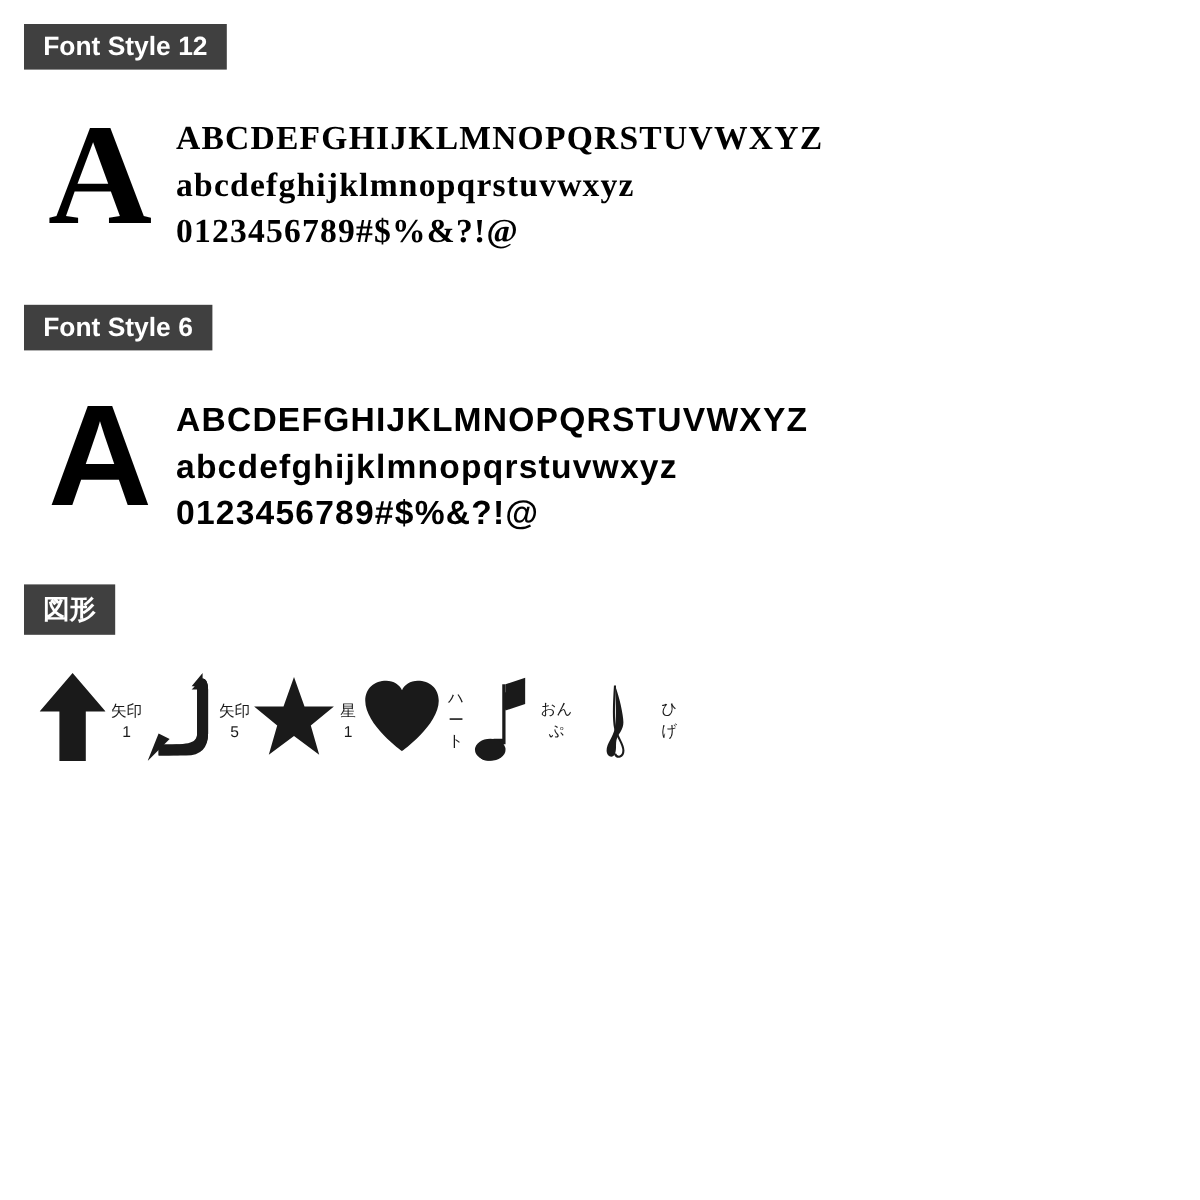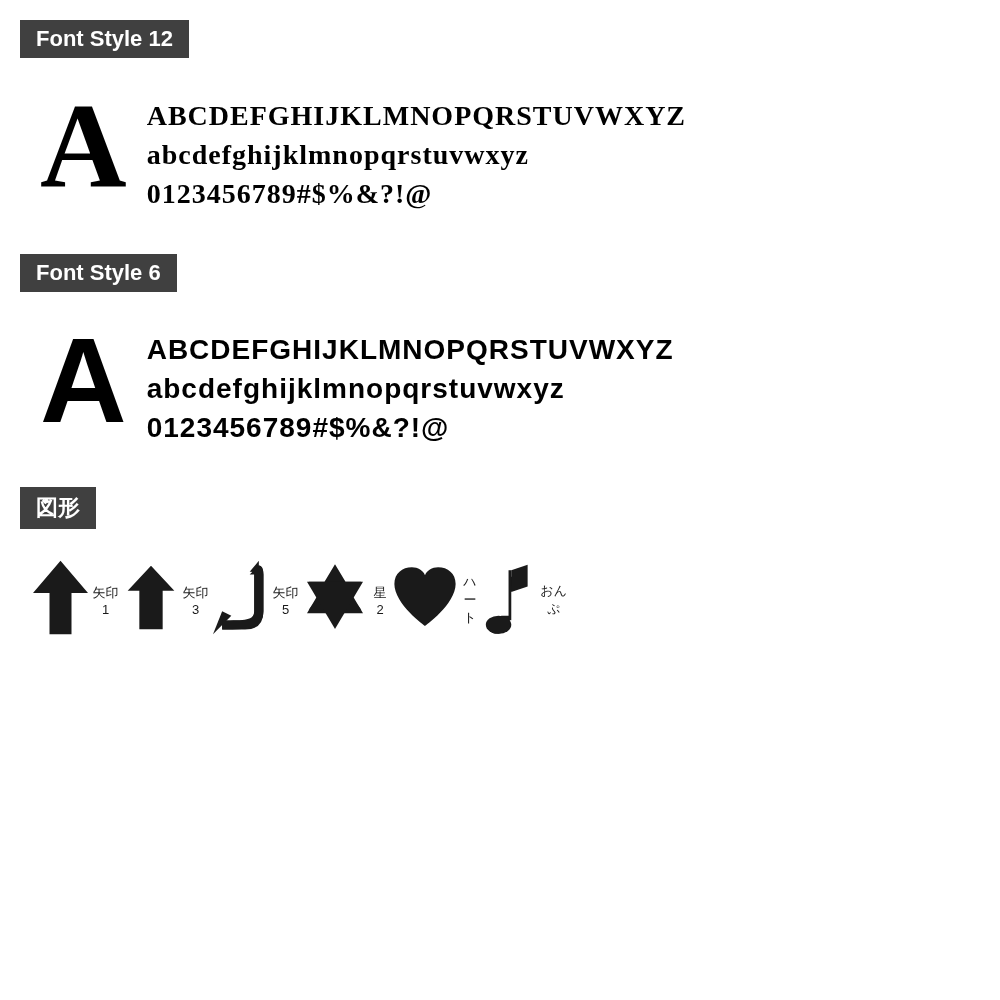--- a/index.html
+++ b/index.html
@@ -148,54 +148,43 @@
     <div class="shape-item">
       <div class="shape-icon">
         <svg viewBox="0 0 60 80" width="55" height="75">
           <polygon points="30,0 60,35 42,35 42,80 18,80 18,35 0,35" fill="#1a1a1a"></polygon>
         </svg>
       </div>
       <div class="shape-label">矢印1</div>
     </div>
 
 
-    <div class="shape-item">
-      <div class="shape-icon">
-        <svg viewBox="0 0 60 80" width="50" height="75">
-          <polygon points="30,2 58,32 44,32 44,78 16,78 16,32 2,32" fill="#1a1a1a"></polygon>
-        </svg>
-      </div>
-      <div class="shape-label">矢印3</div>
-    </div>
 
 
     <div class="shape-item">
       <div class="shape-icon">
         <svg viewBox="0 0 60 80" width="55" height="75">
 
           <path d="M50,5 Q55,5 55,15 L55,55 Q55,75 35,75 L10,75 L10,65 L35,65 Q45,65 45,55 L45,15 Q45,15 40,15 L50,5 Z" fill="#1a1a1a"></path>
           <polygon points="20,60 0,80 10,55" fill="#1a1a1a"></polygon>
           <path d="M50,5 C50,5 55,5 55,15 L55,55 C55,75 35,75 10,75 L10,65 C35,65 45,65 45,55 L45,15 C45,12 42,12 40,12 L50,0 Z" fill="#1a1a1a"></path>
         </svg>
       </div>
       <div class="shape-label">矢印5</div>
     </div>
 
-
     <div class="shape-item">
       <div class="shape-icon">
         <svg viewBox="0 0 80 80" width="70" height="75">
-          <polygon points="40,2 52,22 70,22 58,38 70,54 52,54 40,74 28,54 10,54 22,38 10,22 28,22" fill="#1a1a1a"></polygon>
-
-          <polygon points="40,4 72,58 8,58" fill="#1a1a1a"></polygon>
-          <polygon points="40,76 8,22 72,22" fill="#1a1a1a"></polygon>
-        </svg>
-      </div>
-      <div class="shape-label">星2</div>
-    </div>
+          <polygon points="40,2 50,30 78,30 56,48 64,76 40,58 16,76 24,48 2,30 30,30" fill="#1a1a1a"></polygon>
+        </svg>
+      </div>
+      <div class="shape-label">星1</div>
+    </div>
+
 
     <div class="shape-item">
       <div class="shape-icon">
         <svg viewBox="0 0 80 75" width="75" height="75">
           <path d="M40,70 C40,70 5,45 5,22 C5,10 14,3 25,3 C32,3 38,7 40,12 C42,7 48,3 55,3 C66,3 75,10 75,22 C75,45 40,70 40,70 Z" fill="#1a1a1a"></path>
         </svg>
       </div>
       <div class="shape-label">ハート</div>
     </div>
 
@@ -204,15 +193,25 @@
         <svg viewBox="0 0 55 80" width="50" height="75">
           <path d="M20,60 C20,60 5,62 5,72 C5,80 14,82 22,78 C30,74 28,68 28,60 L28,18 L45,12 L45,28 L28,34 L28,60" fill="#1a1a1a"></path>
           <ellipse cx="16" cy="70" rx="14" ry="10" fill="#1a1a1a"></ellipse>
           <rect x="27" y="10" width="3" height="55" fill="#1a1a1a"></rect>
           <polygon points="30,10 48,4 48,28 30,34" fill="#1a1a1a"></polygon>
         </svg>
       </div>
       <div class="shape-label">おんぷ</div>
     </div>
 
+    <div class="shape-item">
+      <div class="shape-icon">
+        <svg viewBox="0 0 40 80" width="35" height="75">
+
+          <path d="M20,10 C20,10 22,40 20,50 C18,60 12,65 12,72 C12,78 18,80 20,75 C22,70 20,65 22,60 C24,55 28,52 28,45 C28,38 24,20 20,10 Z" fill="#1a1a1a"></path>
+          <path d="M20,10 C20,10 18,40 20,50 C22,60 28,65 28,72 C28,78 22,80 20,75" fill="none" stroke="#1a1a1a" stroke-width="2"></path>
+        </svg>
+      </div>
+      <div class="shape-label">ひげ</div>
+    </div>
 
   </div>
 </div>
 
 </body></html>

